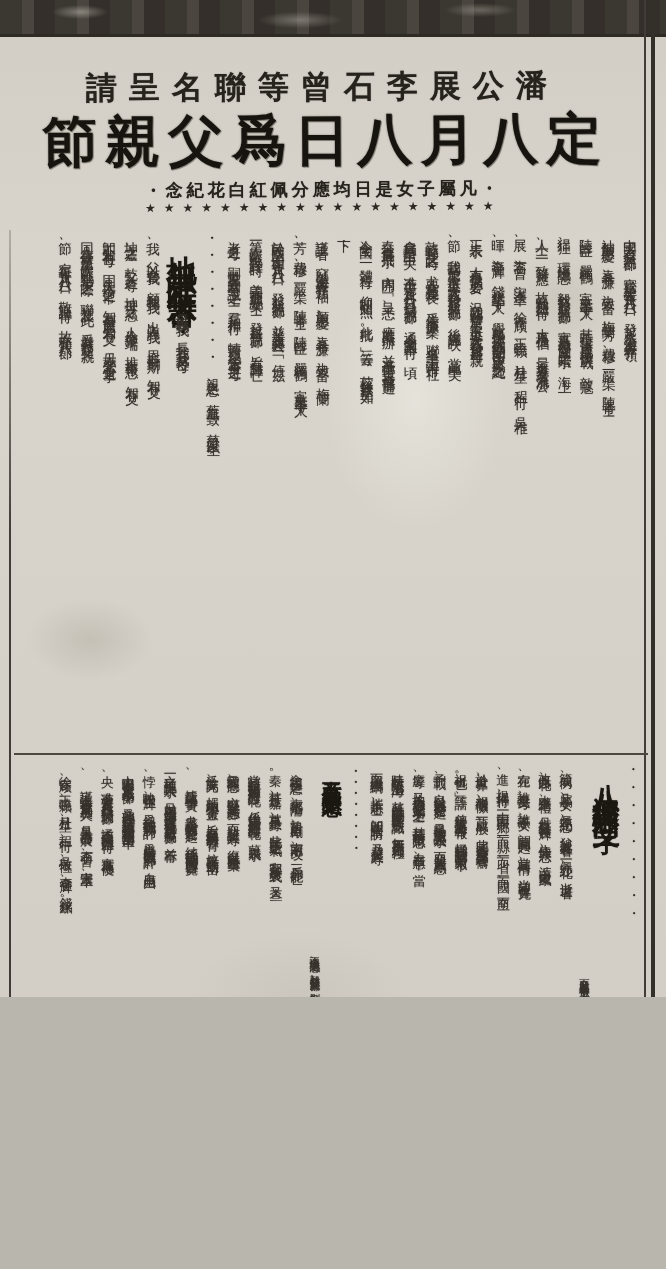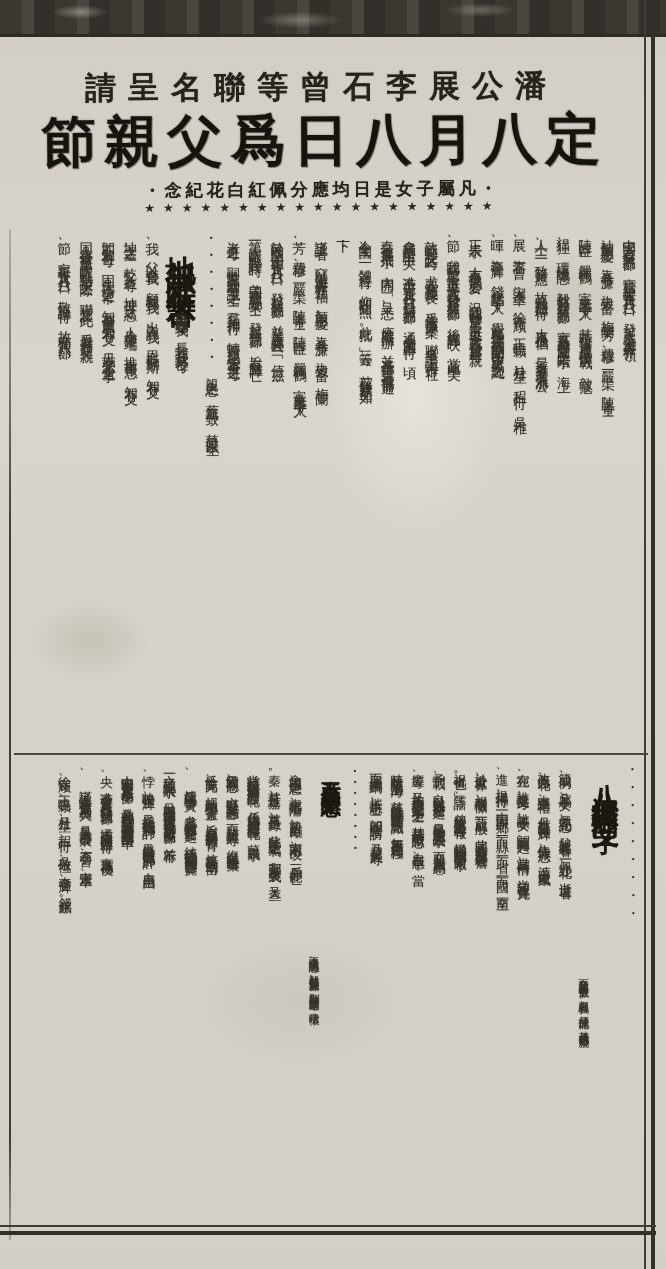--- a/index.html
+++ b/index.html
@@ -1,16 +1,16 @@
 <!DOCTYPE html>
 <html><head>
 <meta charset="utf-8">
 <style>
   html,body{margin:0;padding:0;background:#b9b6ae;}
-  .page{position:relative;width:666px;height:1269px;overflow:hidden;
+  .page{position:relative;width:666px;height:997px;overflow:hidden;
         background:
           radial-gradient(ellipse 130px 190px at 415px 400px, rgba(240,238,231,.55), rgba(240,238,231,0) 70%),
           radial-gradient(ellipse 90px 60px at 90px 640px, rgba(120,112,98,.18), rgba(120,112,98,0) 70%),
           radial-gradient(ellipse 120px 80px at 560px 300px, rgba(125,118,104,.14), rgba(125,118,104,0) 70%),
           radial-gradient(ellipse 160px 100px at 300px 1000px, rgba(125,118,104,.10), rgba(125,118,104,0) 70%),
           linear-gradient(180deg,#d2cec5 0%,#d9d5cc 30%,#d6d2c9 60%,#d3cfc6 100%);
         font-family:"Liberation Serif","DejaVu Serif",serif;color:#36322b;}
   .tilt{position:absolute;inset:0;transform:rotate(-0.35deg);}
   
   .masthead-band{position:absolute;left:0;top:0;width:666px;height:34px;

